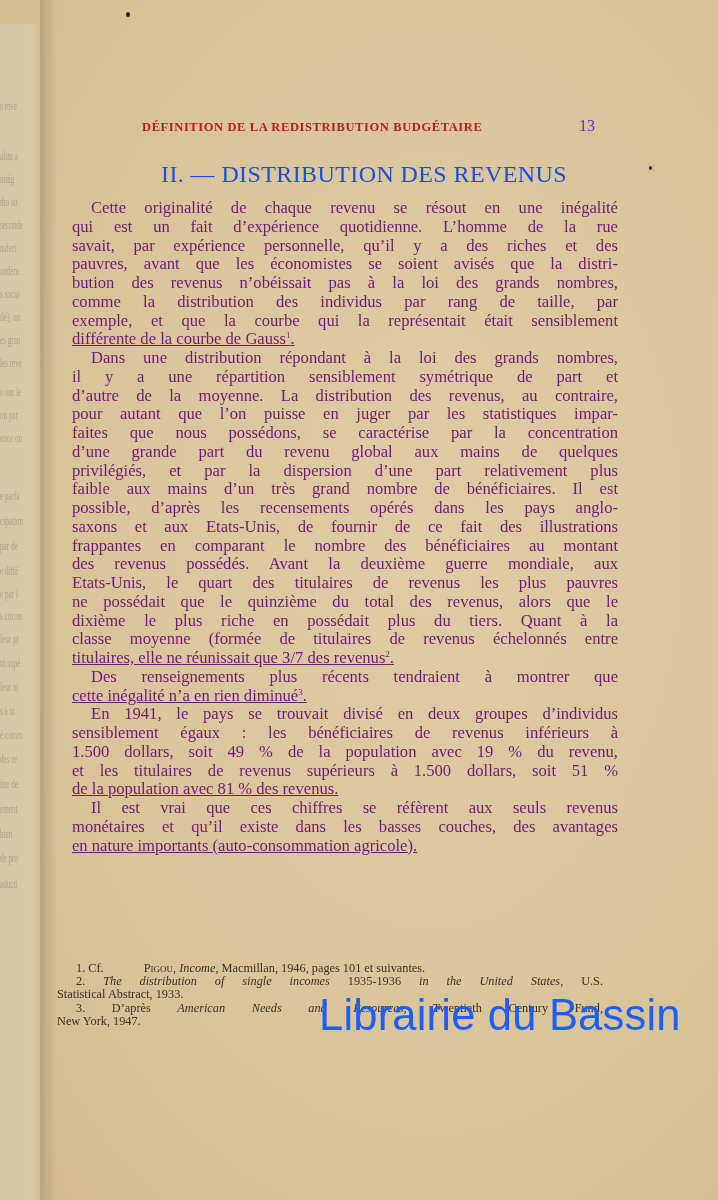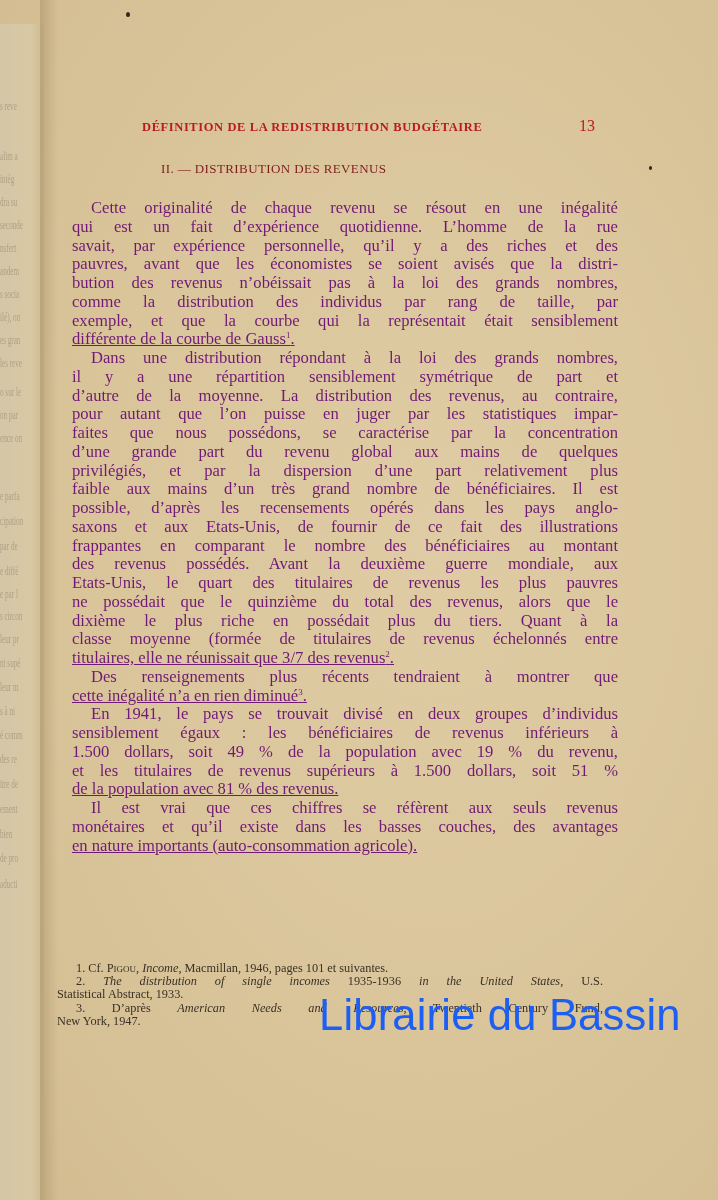--- a/index.html
+++ b/index.html
@@ -30,43 +30,43 @@
     position:absolute; left:40px; top:0; width:18px; height:1200px;
     background:linear-gradient(to right, rgba(120,95,55,.25), rgba(120,95,55,0));
   }
   .dot { position:absolute; width:4px; height:5px; border-radius:50%; background:#2b241b; }
   .running-head {
     position:absolute; top:120px; left:142px; width:370px;
     font-size:12.5px; letter-spacing:.6px; font-variant:small-caps;
     text-transform:uppercase; font-weight:bold; color:#b91c1c; white-space:nowrap;
   }
   .page-number {
-    position:absolute; top:117px; left:579px; font-size:16px; color:#b91c1c;
+    position:absolute; top:117px; left:579px; font-size:16px; color:#6d28d9;
   }
   .section-title {
     position:absolute; top:161px; left:161px;
-    font-size:13px; letter-spacing:.4px; color:#7f1d1d; white-space:nowrap;
+    font-size:24px; letter-spacing:.4px; color:#1d4ed8; white-space:nowrap;
   }
   .body-text {
     position:absolute; top:199px; left:72px; width:546px;
     font-size:16.6px; line-height:18.75px; color:#701a75;
   }
   .body-text .line { display:block; white-space:nowrap; text-align:justify; text-align-last:justify; }
   .body-text .line.last { text-align-last:left;text-decoration:underline; }
   .body-text .line.indent { padding-left:19px; }
   sup { font-size:9px; vertical-align:6px; line-height:0; }
   .footnotes {
     position:absolute; top:962px; left:57px; width:546px;
     font-size:12.3px; line-height:13.2px; color:#3a3025;
   }
   .footnotes .fn { display:block; white-space:nowrap; }
   .footnotes .fn.indent { padding-left:19px; }
   .footnotes .fn.j { text-align:justify; text-align-last:justify; }
   .footnotes i { font-style:italic; }
-  .sc { font-variant:small-caps; }
+  .sc { font-variant:small-caps;margin-left:37px; }
   .watermark {
     position:absolute; top:994px; left:319px;
     font-family:"Liberation Sans","DejaVu Sans",sans-serif;
     font-size:43.5px; color:#1d5ff2; letter-spacing:.2px; white-space:nowrap; line-height:1;
   }
 </style>
 </head>
 <body>
 
 <div class="paper"></div>

